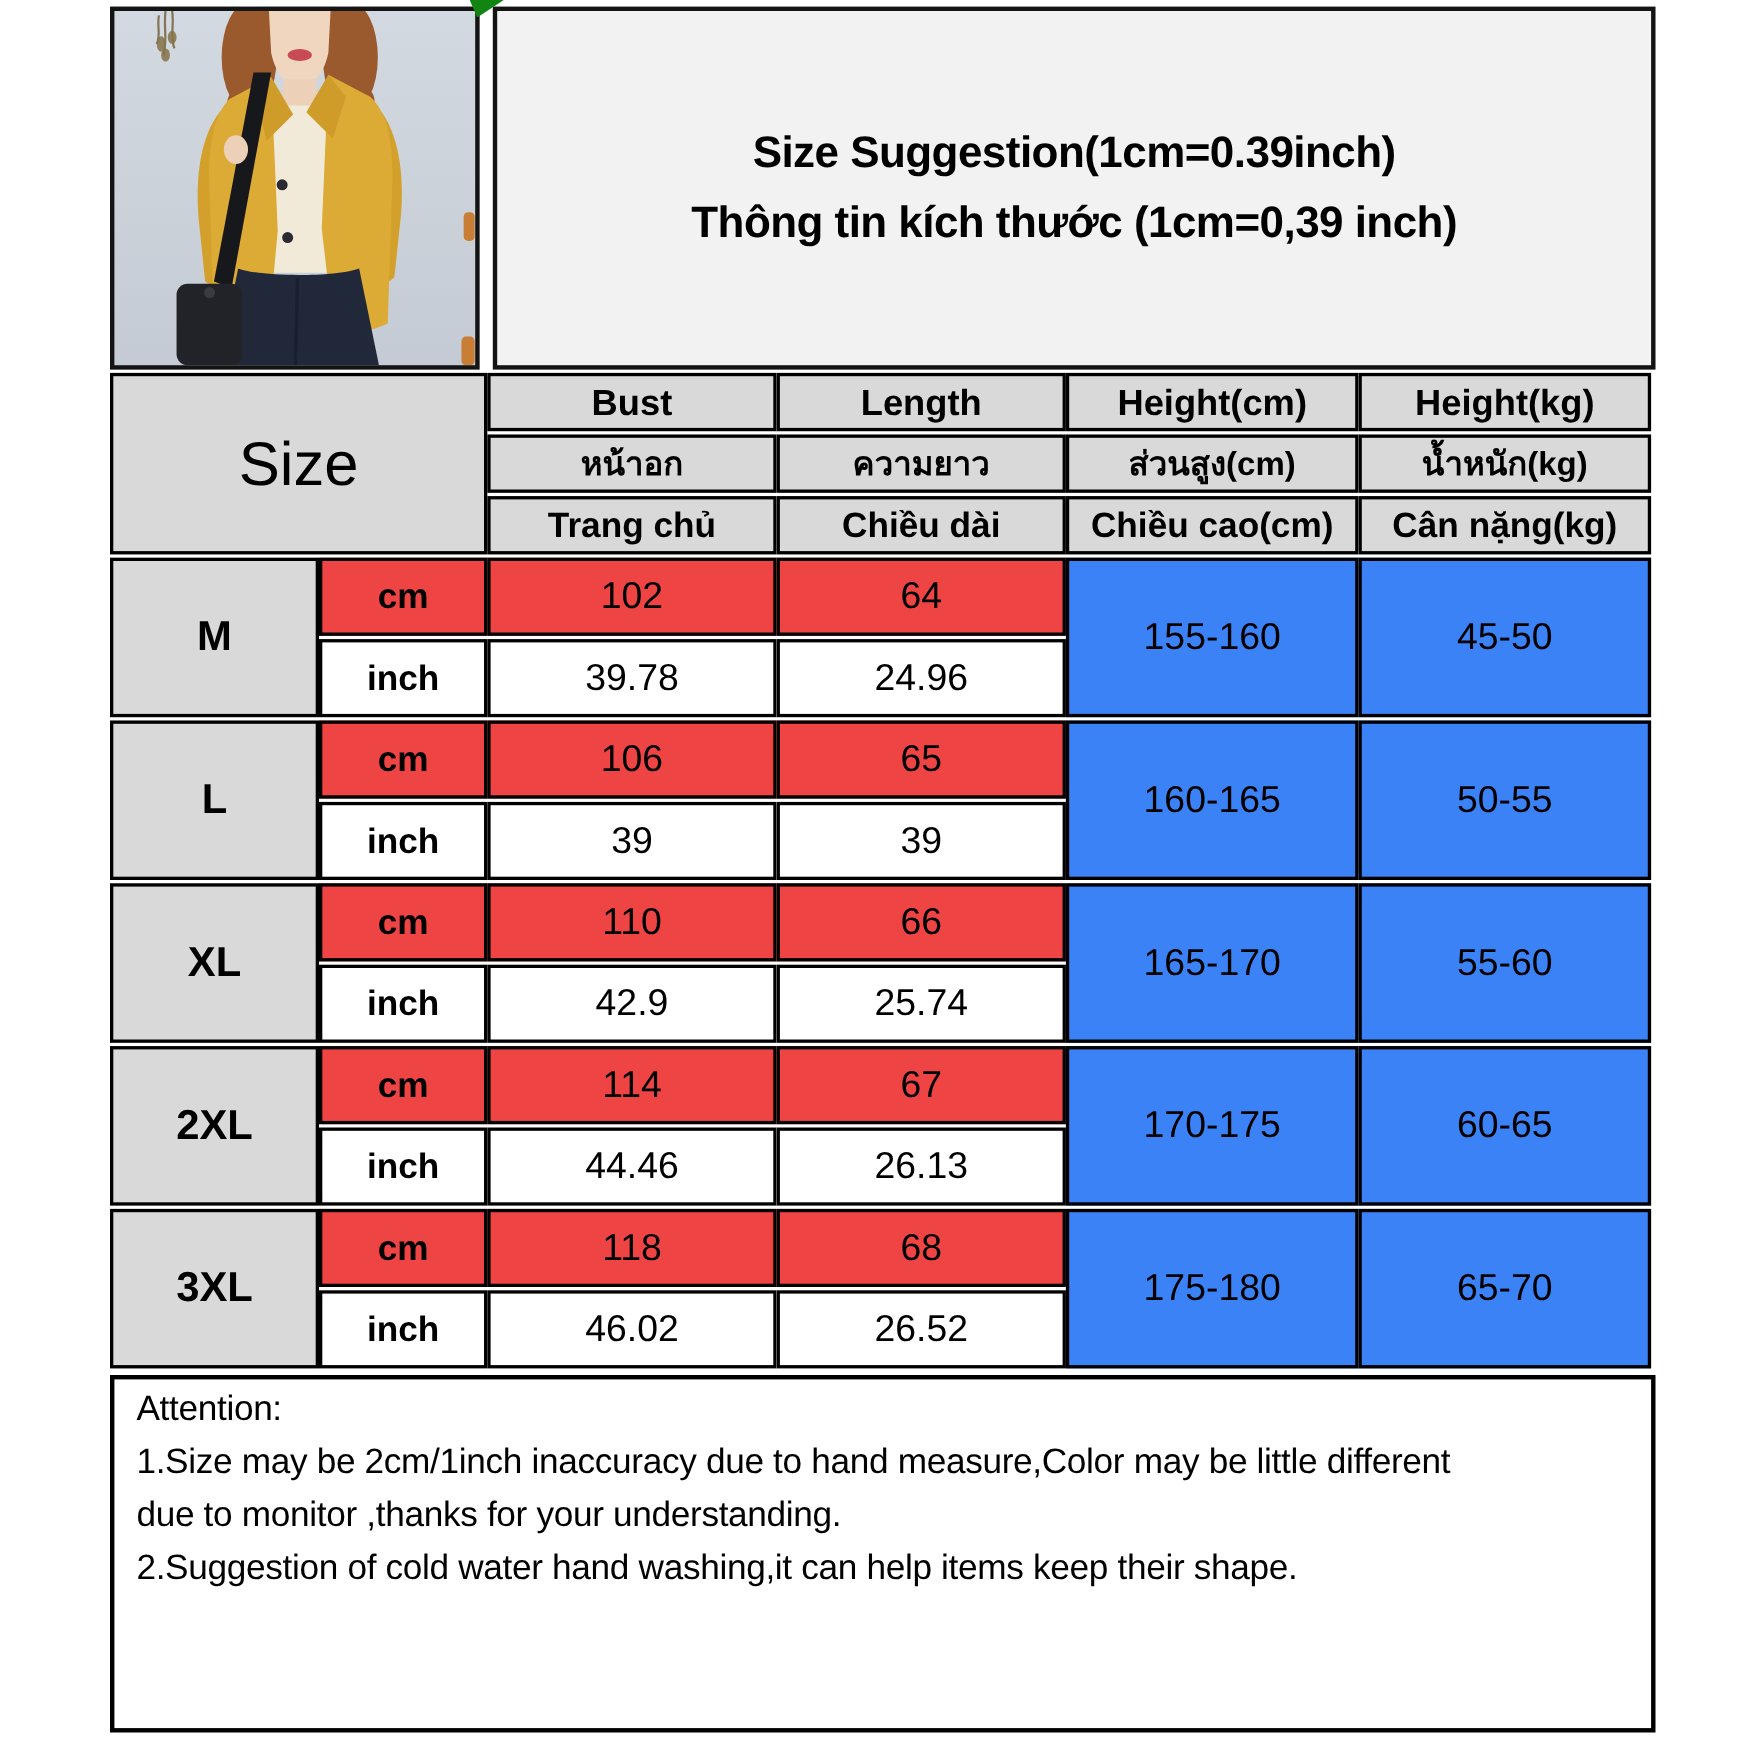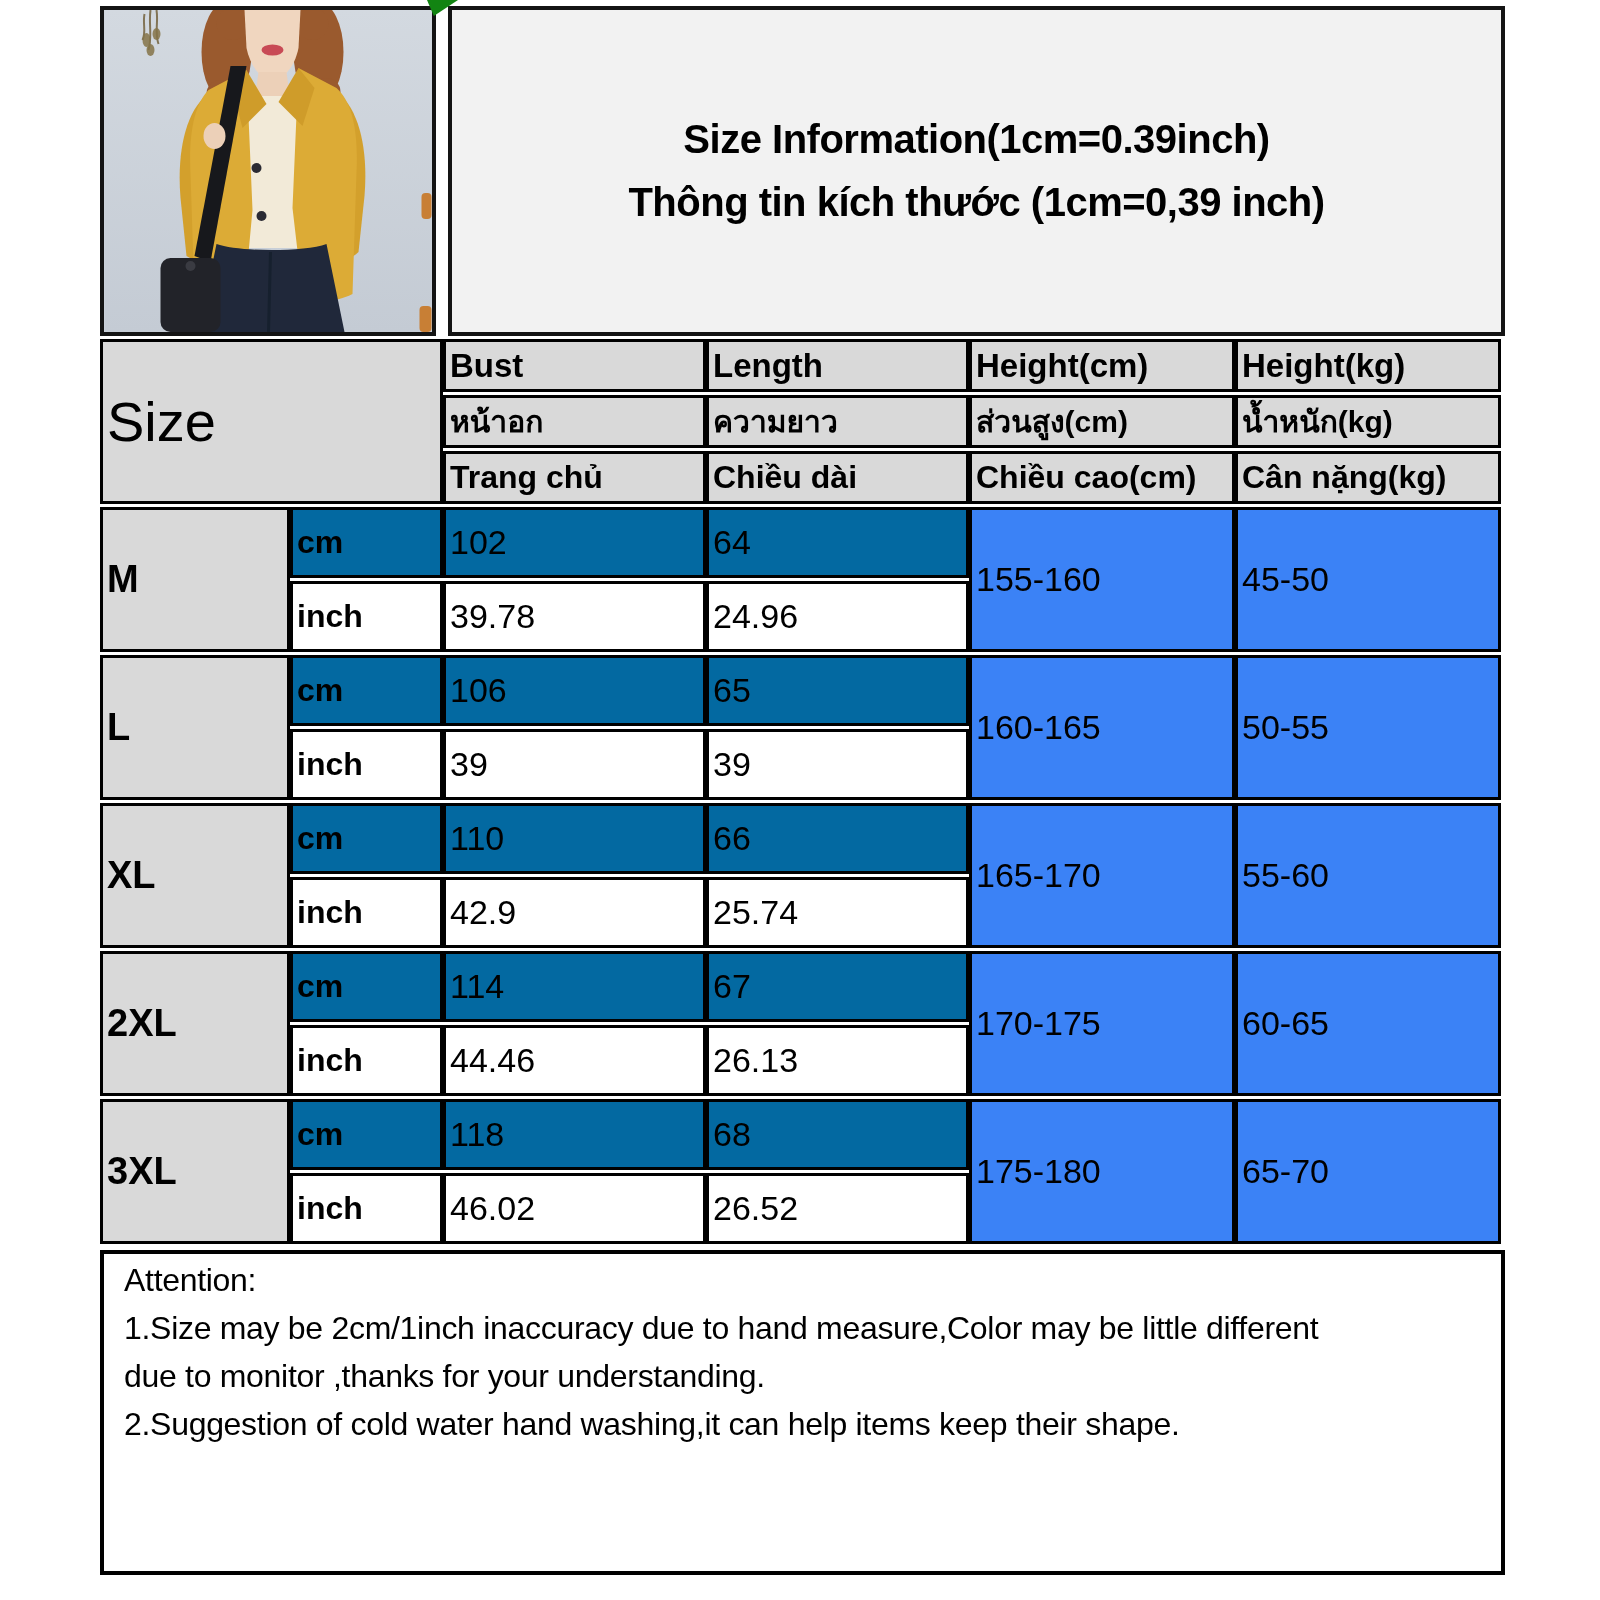--- a/index.html
+++ b/index.html
@@ -52,36 +52,36 @@
   table.size-table{
     border-collapse:separate;
     border-spacing:0 3px;
     table-layout:fixed;
     width:1401px;
     margin-top:0px;
   }
   table.size-table td{
     box-sizing:border-box;
     border:3px solid #000;
-    text-align:left;
+    text-align:center;
     vertical-align:middle;
     overflow:hidden;
     padding:0 4px;
   }
   tr.hdr-row{height:53px;}
   tr.data-row{height:71px;}
   .hdr{background:#d9d9d9;font-weight:bold;}
   .hdr-en{font-size:33px;}
   .hdr-th{font-size:30px;}
   .hdr-vi{font-size:32px;}
   .corner-cell{background:#d9d9d9;font-size:56px;font-weight:normal;}
   .size-cell{background:#d9d9d9;font-size:38px;font-weight:bold;}
   .unit-cell{font-size:32px;font-weight:bold;background:#ffffff;}
   .val{font-size:34px;background:#ffffff;}
-  .lt{background:#0369a1;}
+  .lt{background:#ef4444;}
   .range-cell{font-size:34px;background:#3b82f6;}
   
   .attention-box{
     border:4px solid #000;
     margin-top:3px;
     height:325px;
     box-sizing:border-box;
     padding:2px 20px;
     font-size:32px;
     line-height:1.5;
@@ -151,21 +151,21 @@
           <path d="M166,242 L164,322" stroke="#16202e" stroke-width="3"></path>
 
           <path d="M126,56 L142,56 L106,252 L90,246 Z" fill="#17181c"></path>
           <ellipse cx="110" cy="126" rx="11" ry="13" fill="#ecd0b8"></ellipse>
           <rect x="56" y="248" width="60" height="74" rx="10" fill="#222329"></rect>
           <circle cx="86" cy="256" r="5" fill="#3a3b42"></circle>
         </svg>
       </div>
       <div class="green-corner"></div>
       <div class="title-box">
-        <div class="title-en">Size Information(1cm=0.39inch)</div>
+        <div class="title-en">Size Suggestion(1cm=0.39inch)</div>
         <div class="title-vi">Thông tin kích thước (1cm=0,39 inch)</div>
       </div>
     </div>
 
     <table class="size-table">
       <colgroup>
         <col style="width:190px">
           <col style="width:153px">
         <col style="width:263px">
           <col style="width:263px">

